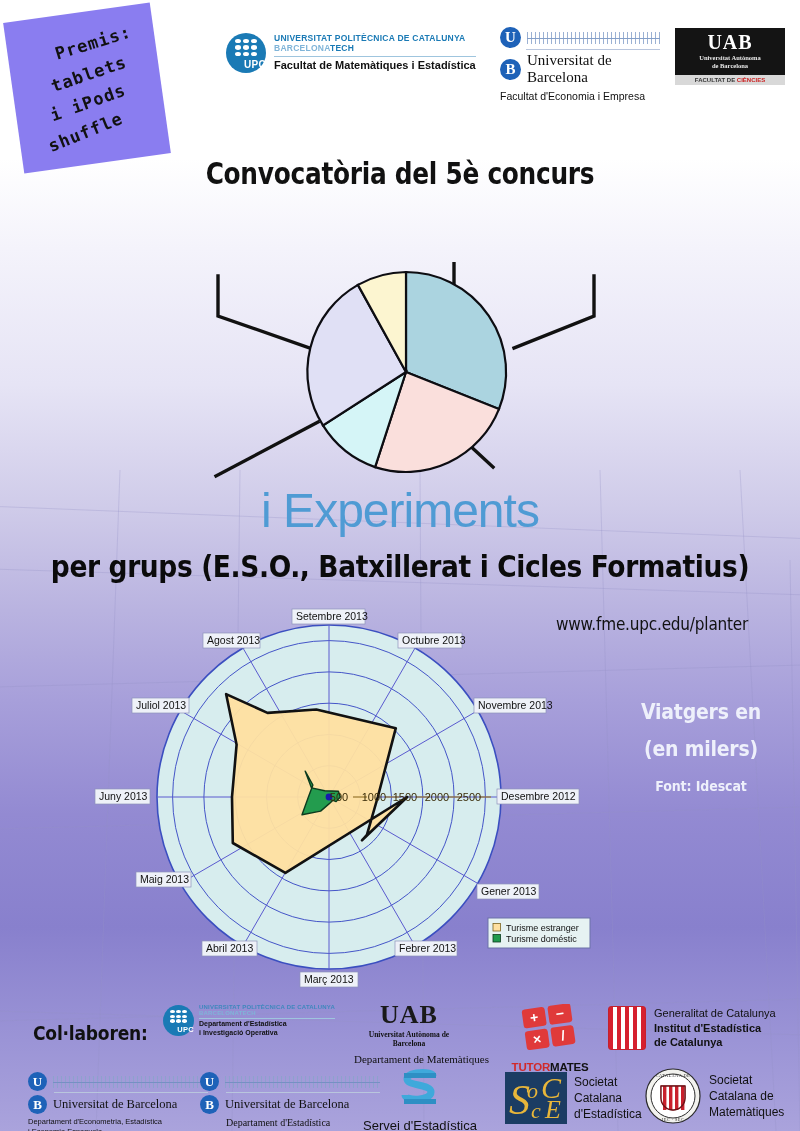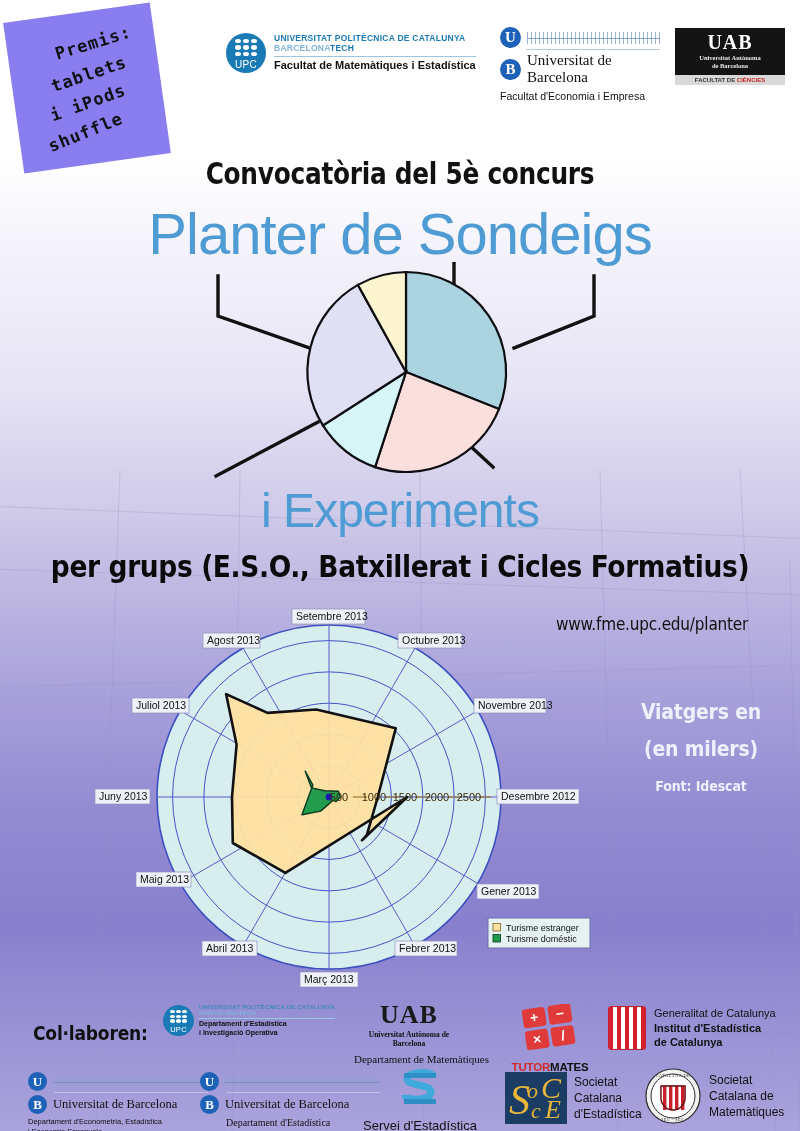--- a/index.html
+++ b/index.html
@@ -39,22 +39,22 @@
   #premis-box .ptxt span:nth-child(2){transform:rotate(-9deg) translate(4px,0px);}
   #premis-box .ptxt span:nth-child(3){transform:rotate(-10deg) translate(-2px,1px);}
   #premis-box .ptxt span:nth-child(4){transform:rotate(-12deg) translate(-10px,2px);}
 
   
   #logo-upc{position:absolute;left:226px;top:33px;display:flex;align-items:center;gap:8px;}
   .upc-mark{width:40px;height:40px;border-radius:50%;background:#1a7ab5;position:relative;flex:none;}
   .upc-mark .dots{position:absolute;left:9px;top:6px;width:22px;height:17px;
     display:grid;grid-template-columns:repeat(3,1fr);grid-template-rows:repeat(3,1fr);gap:2px;}
   .upc-mark .dots i{background:#fff;border-radius:50%;display:block;}
-  .upc-mark .lbl{position:absolute;left:0;right:0;bottom:3px;text-align:center;
-    color:#fff;font-size:10px;font-weight:400;letter-spacing:.3px;}
+  .upc-mark .lbl{position:absolute;left:0;right:0;bottom:3px;text-align:right;
+    color:#fff;font-size:10px;font-weight:700;letter-spacing:.3px;}
   .upc-txt{line-height:1.15;}
   .upc-txt .l1{font-size:8.5px;font-weight:700;color:#1a7ab5;letter-spacing:.25px;}
   .upc-txt .l2{font-size:8.5px;font-weight:700;letter-spacing:.25px;}
   .upc-txt .l2 .a{color:#7fb4d8;}
   .upc-txt .l2 .b{color:#1a7ab5;}
   .upc-txt .rule{height:1px;background:#9fc5de;margin:2.5px 0 2.5px;}
   .upc-txt .l3{font-size:11px;font-weight:700;color:#111;}
 
   #logo-ub{position:absolute;left:500px;top:27px;width:160px;}
   .ub-row{display:flex;align-items:center;gap:6px;}
@@ -216,21 +216,20 @@
         <div>Universitat Autònoma</div>
         <div>de Barcelona</div>
       </div>
     </div>
     <div class="uab-grey">
       <span>FACULTAT DE </span><b>CIÈNCIES</b>
     </div>
   </div>
 
   <div id="headline1">Convocatòria del 5è concurs</div>
-  <div id="headline2">Planter de Sondeigs</div>
 
   <div id="pie-wrap">
     <svg width="420" height="220" viewBox="0 0 420 220">
 
       <g stroke="#111" stroke-width="3.4" fill="none" stroke-linecap="square">
         <path d="M 22 14 L 22 54 L 148 98"></path>
         <path d="M 398 14 L 398 54 L 318 86"></path>
         <path d="M 20 214 L 122 160"></path>
         <path d="M 258 0 L 258 22"></path>
         <path d="M 297 205 L 272 182"></path>

